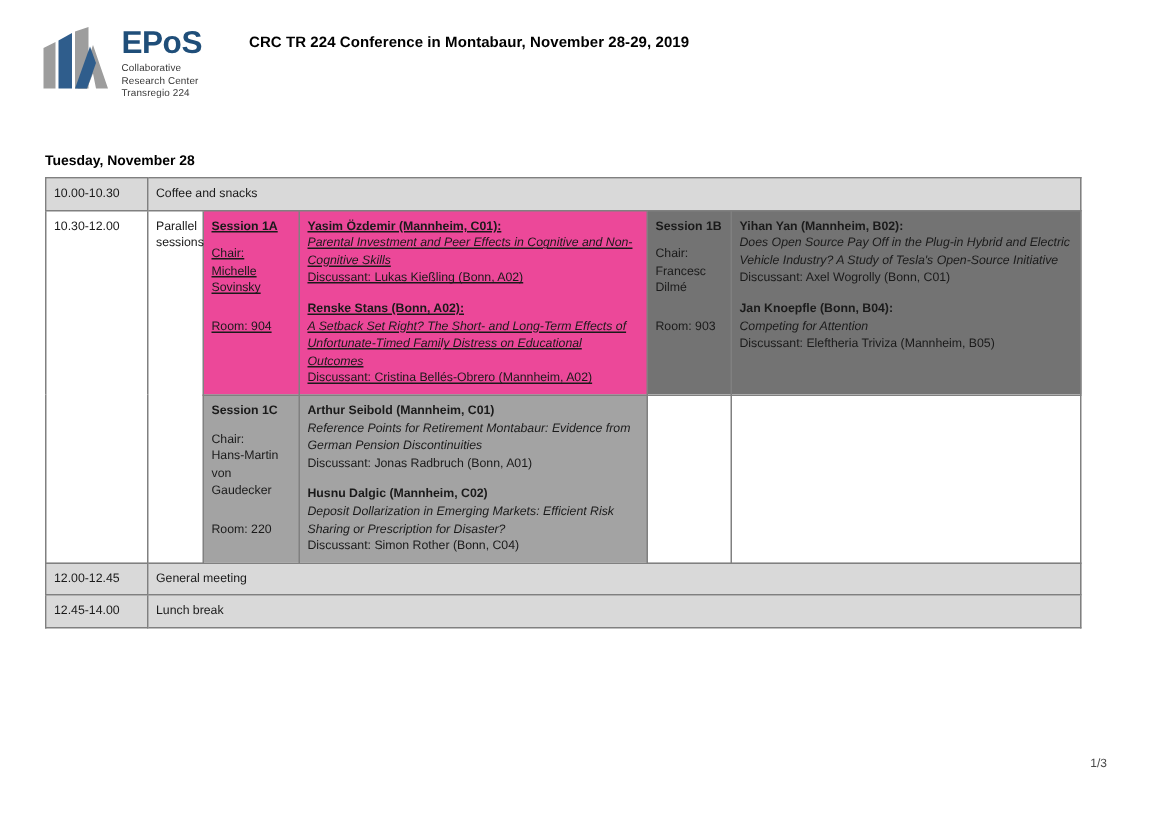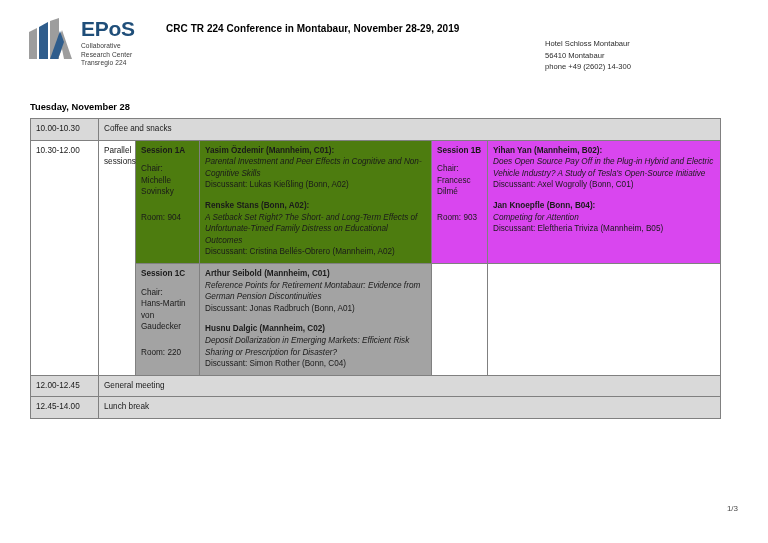--- a/index.html
+++ b/index.html
@@ -113,23 +113,23 @@
   .col-papA   { width: 232px; }
   .col-sesB   { width: 56px; }
   .col-papB   { width: 233px; }
 
   td.time-cell { background: #d9d9d9; white-space: nowrap; }
   td.time-plain { background: #ffffff; white-space: nowrap; }
   td.shade-grey { background: #d9d9d9; }
   td.kind-cell { background: #ffffff; }
   td.blank-cell { background: #ffffff; }
 
-  td.s-grey  { background: #4d7c0f; }
+  td.s-grey  { background: #ec4899; text-decoration: underline; }
   td.s-green { background: #a3a3a3; }
-  td.s-blue  { background: #d946ef; }
+  td.s-blue  { background: #737373; }
 
   .sess-name {
     font-weight: bold;
     display: block;
     margin-bottom: 7px;
   }
   .sess-meta { display: block; }
   .sess-room { display: block; margin-top: 14px; }
 
   .paper { margin: 0 0 9px 0; }
@@ -169,25 +169,20 @@
         <div class="logo-sub">
           <div>Collaborative</div>
           <div>Research Center</div>
           <div>Transregio 224</div>
         </div>
       </div>
     </div>
 
     <div class="doc-title">CRC TR 224 Conference in Montabaur, November 28-29, 2019</div>
 
-    <div class="venue">
-      <div>Hotel Schloss Montabaur</div>
-      <div>56410 Montabaur</div>
-      <div>phone +49 (2602) 14-300</div>
-    </div>
   </div>
 
   <div class="day-heading">Tuesday, November 28</div>
 
   <table class="schedule">
     <colgroup>
       <col class="col-time">
         <col class="col-kind">
         <col class="col-sesA">
       <col class="col-papA">

